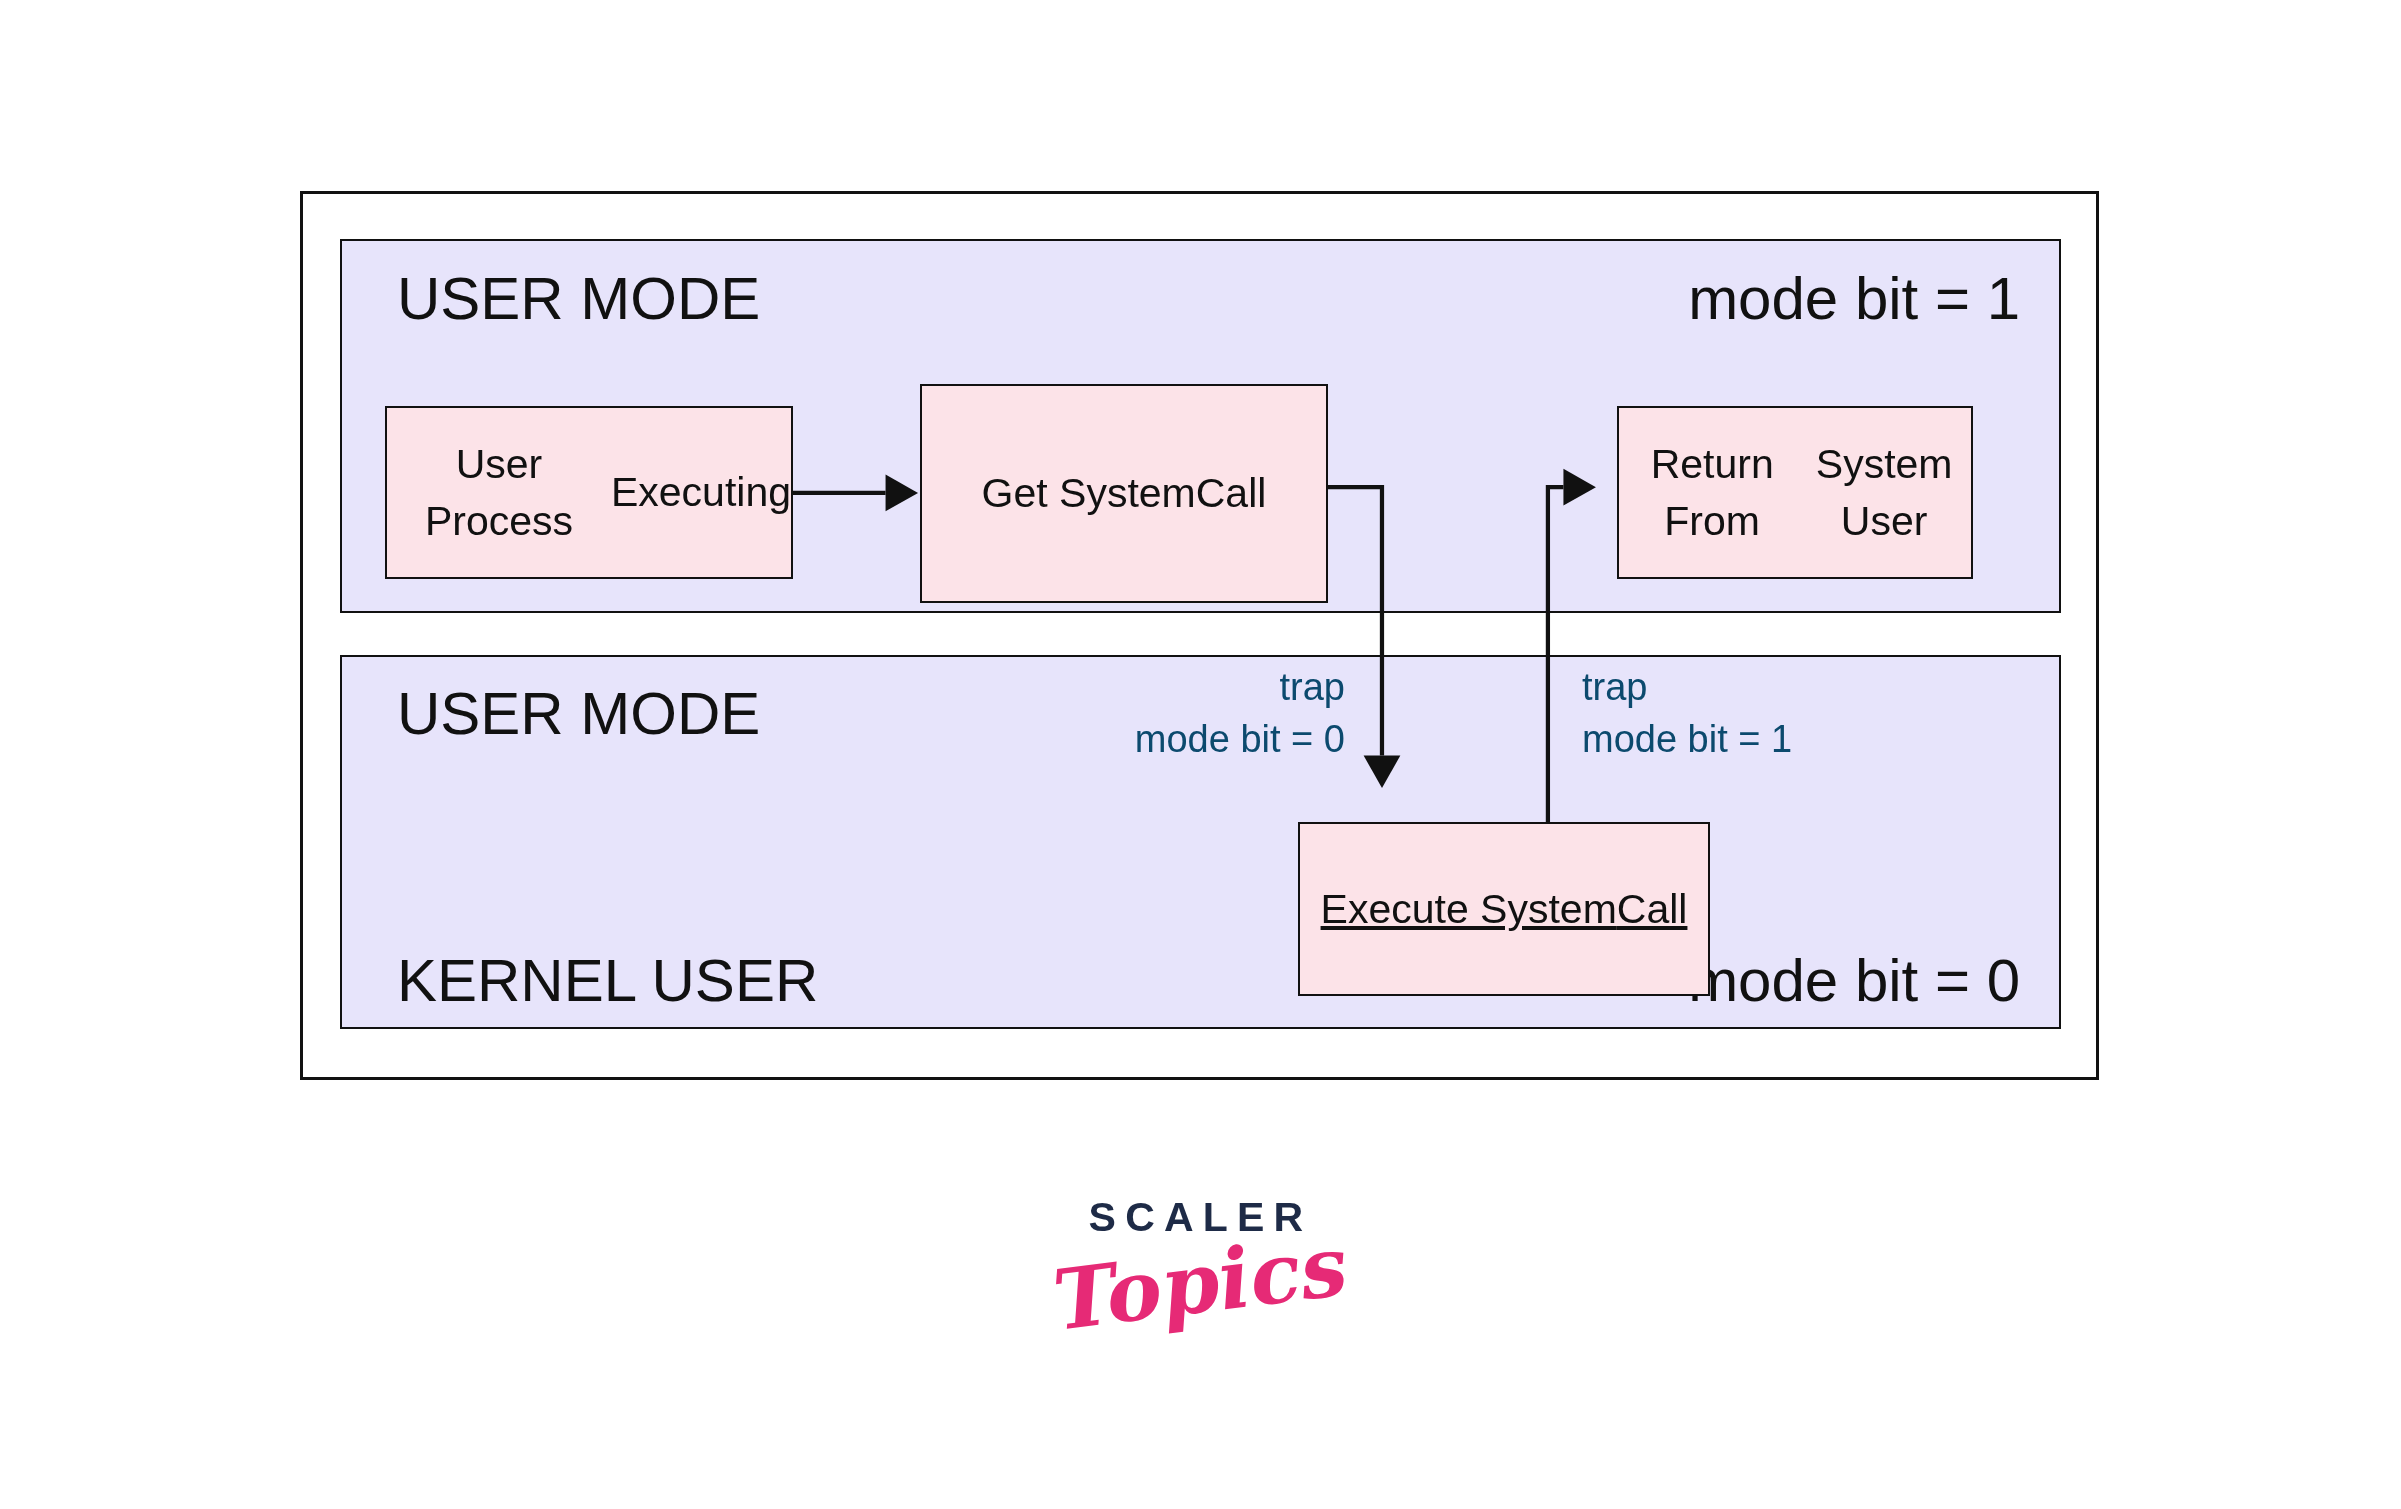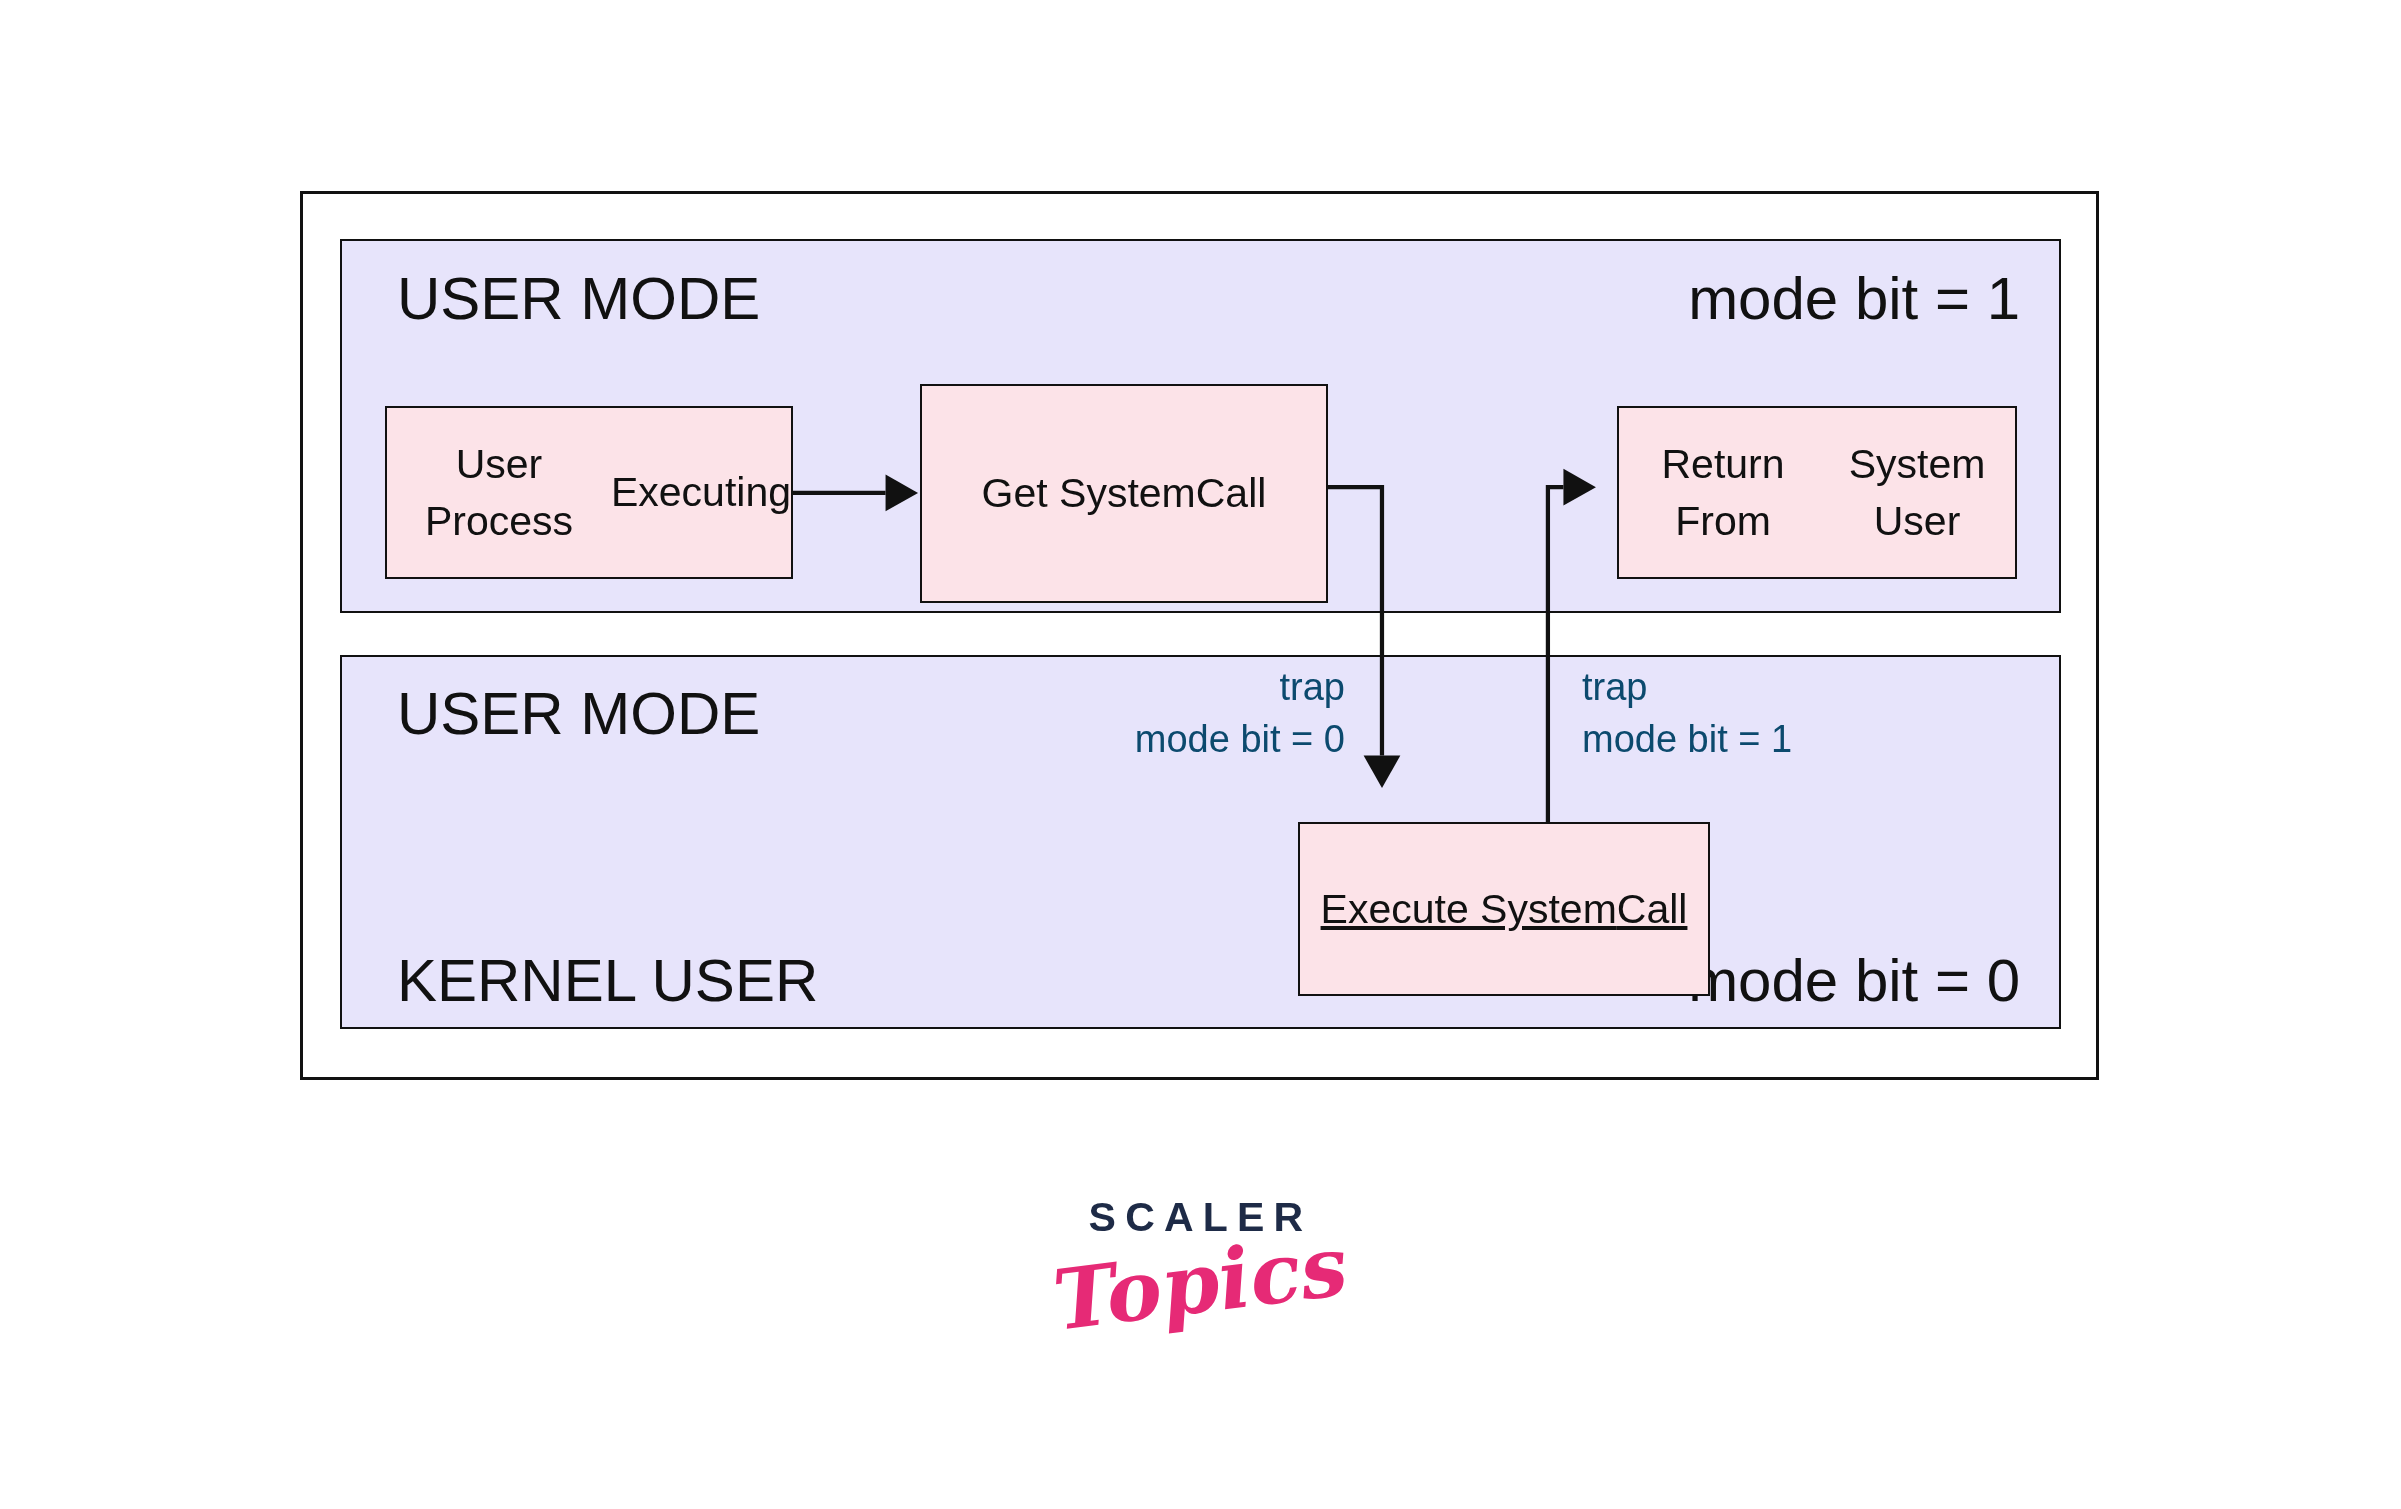--- a/index.html
+++ b/index.html
@@ -18,21 +18,21 @@
   .region.top{top:239px;height:374px;}
   .region.bottom{top:655px;height:374px;}
   .connectors{left:0;top:0;width:2401px;height:1509px;pointer-events:none;}
   .node{
     background:#fce3e8;border:2.8px solid #111111;box-sizing:border-box;
     display:flex;align-items:center;justify-content:center;
     font-size:41px;line-height:57px;text-align:center;color:#111111;
   }
   .node-upe{left:385px;top:406px;width:408px;height:173px;}
   .node-gsc{left:920px;top:384px;width:408px;height:219px;}
-  .node-rfsc{left:1617px;top:406px;width:400px;height:173px;padding-left:8px;}
+  .node-rfsc{left:1617px;top:406px;width:356px;height:173px;padding-left:8px;}
   .node-esc{left:1298px;top:822px;width:412px;height:174px;text-decoration:underline;}
   .region-label{font-size:60px;line-height:44px;white-space:nowrap;color:#111111;}
   .lbl-um-top{left:397px;top:277px;}
   .lbl-mb1{right:381px;top:277px;text-align:right;}
   .lbl-um-bottom{left:397px;top:692px;}
   .lbl-km{left:397px;top:959px;}
   .lbl-mb0{right:381px;top:959px;text-align:right;}
   .trap-group{font-size:38px;line-height:52px;white-space:nowrap;color:#0c4a6e;}
   .trap-left{left:992px;top:661px;width:353px;text-align:right;}
   .trap-right{left:1582px;top:661px;width:494px;text-align:left;}

